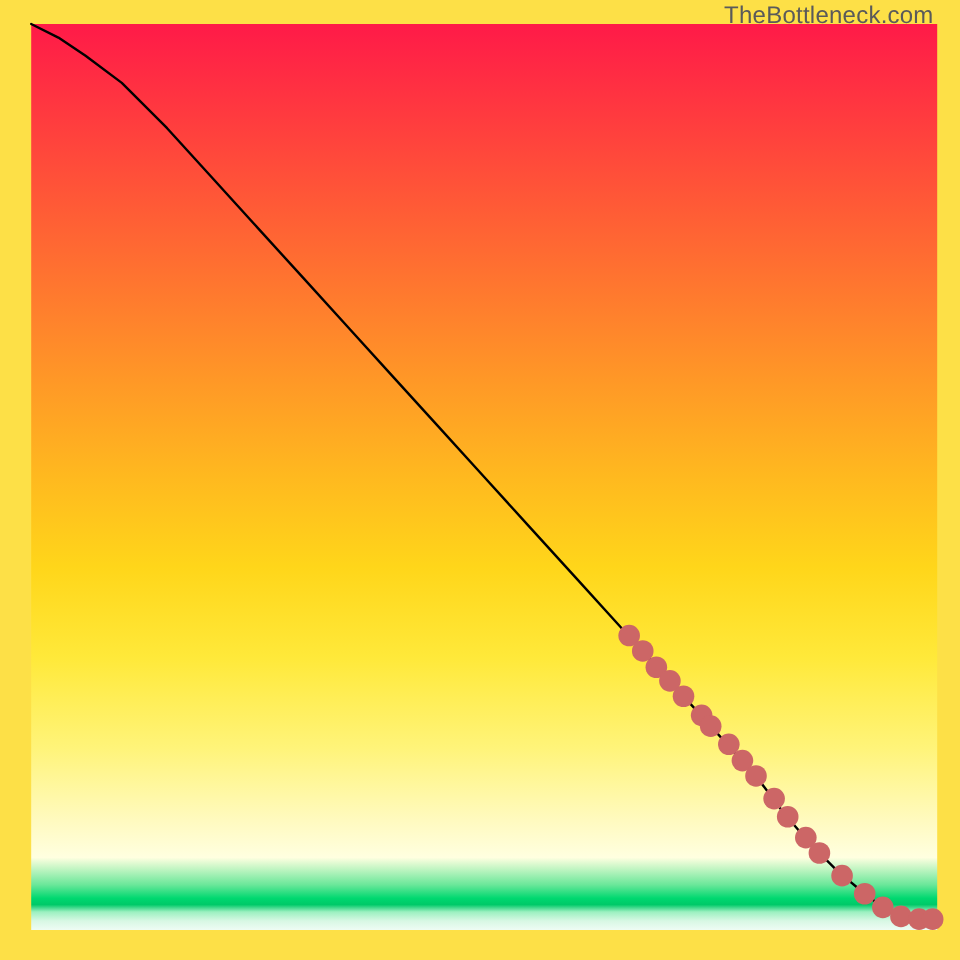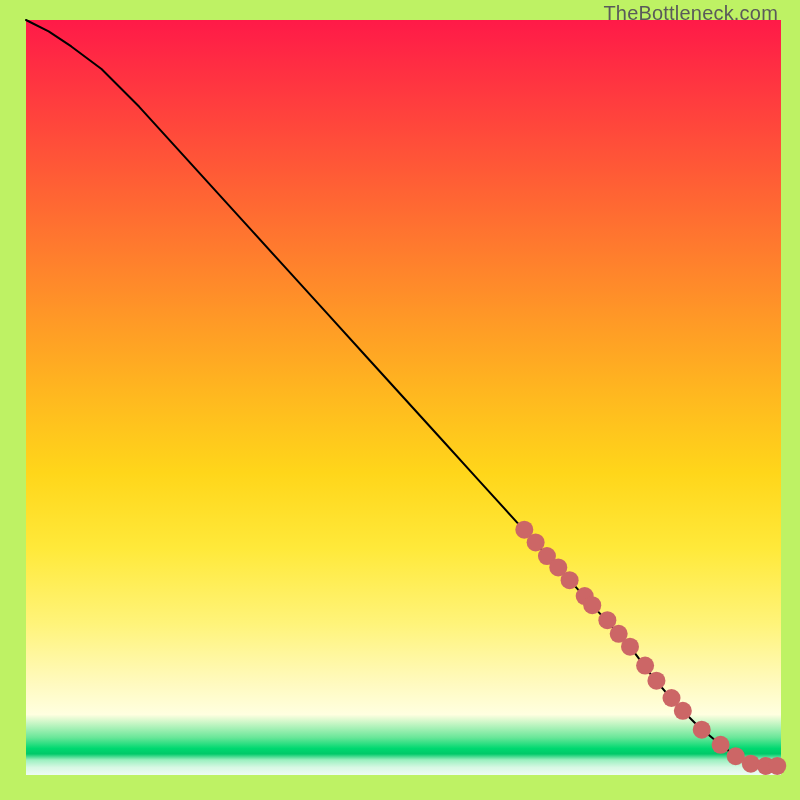--- a/index.html
+++ b/index.html
@@ -2,21 +2,21 @@
 <html><head>
 <meta charset="utf-8">
 <style>
   * { margin: 0; padding: 0; box-sizing: border-box; }
   html, body { width: 800px; height: 800px; overflow: hidden; }
   body { background: #000; font-family: Arial, Helvetica, sans-serif; }
   .stage {
     position: relative;
     width: 800px;
     height: 800px;
-    background: #bef264;
+    background: #fde047;
   }
   .plot {
     position: absolute;
     left: 26px;
     top: 20px;
     width: 755px;
     height: 755px;
     
     background: linear-gradient(
       to bottom,

